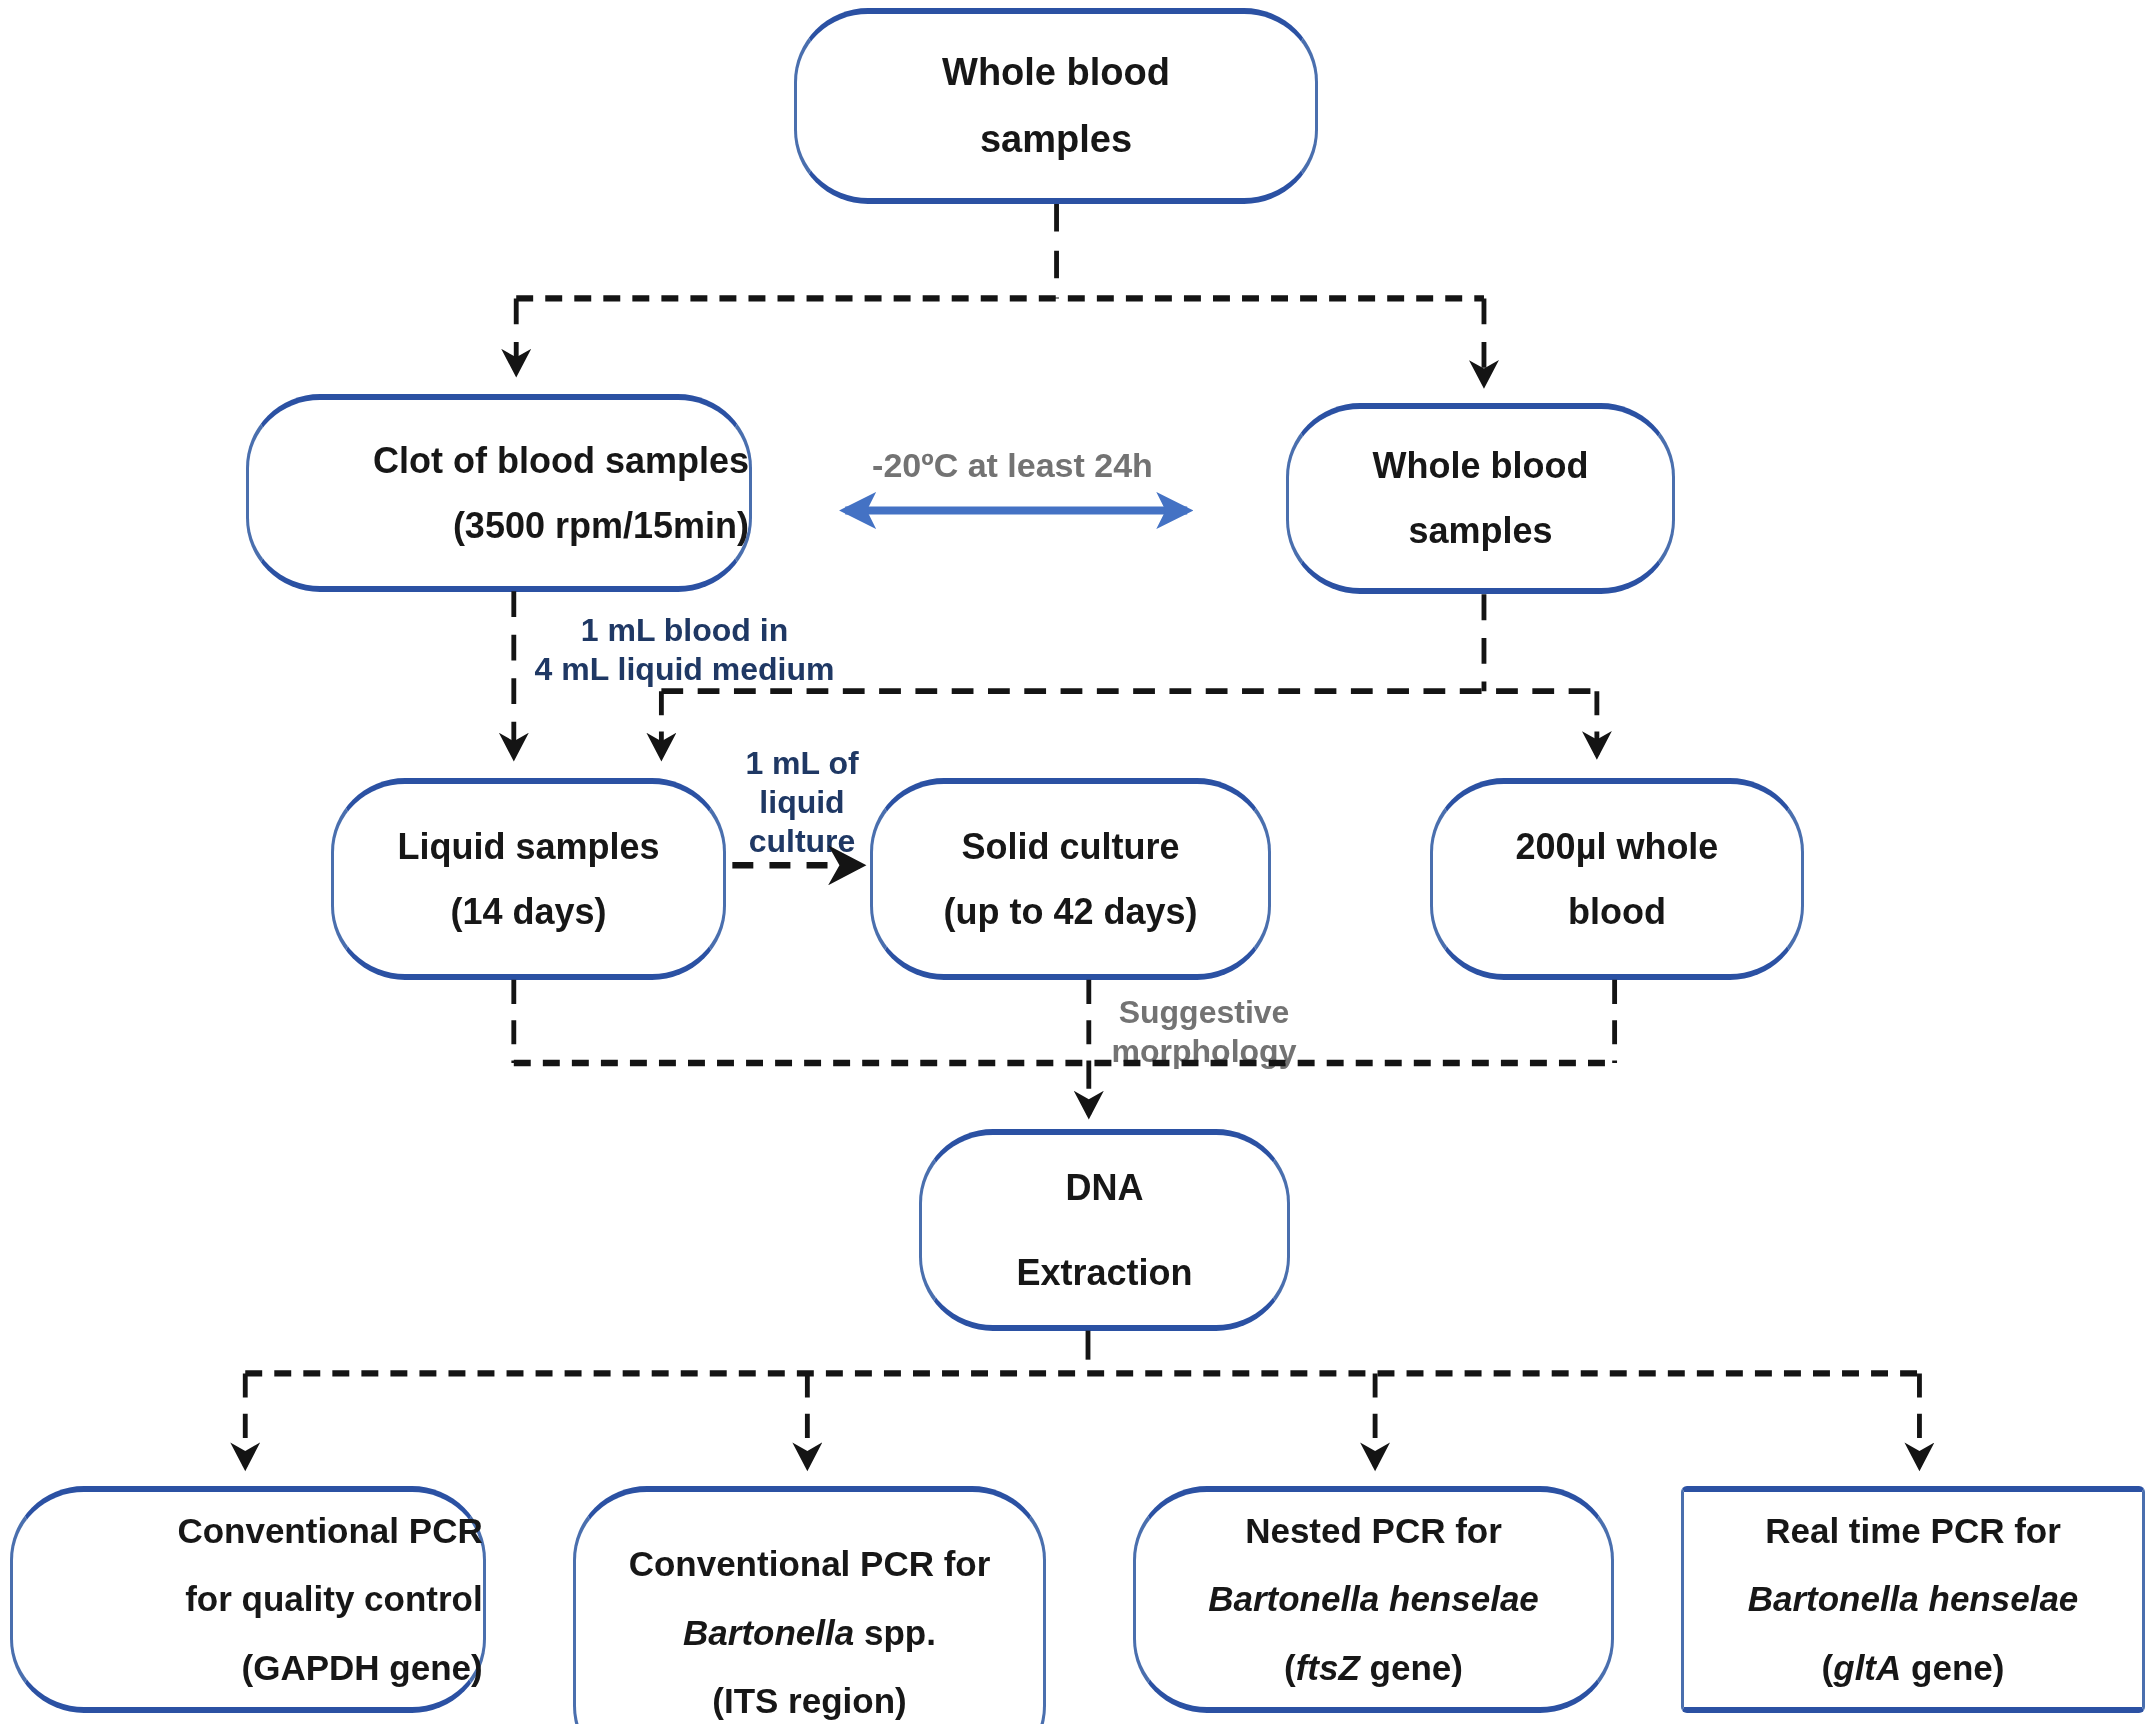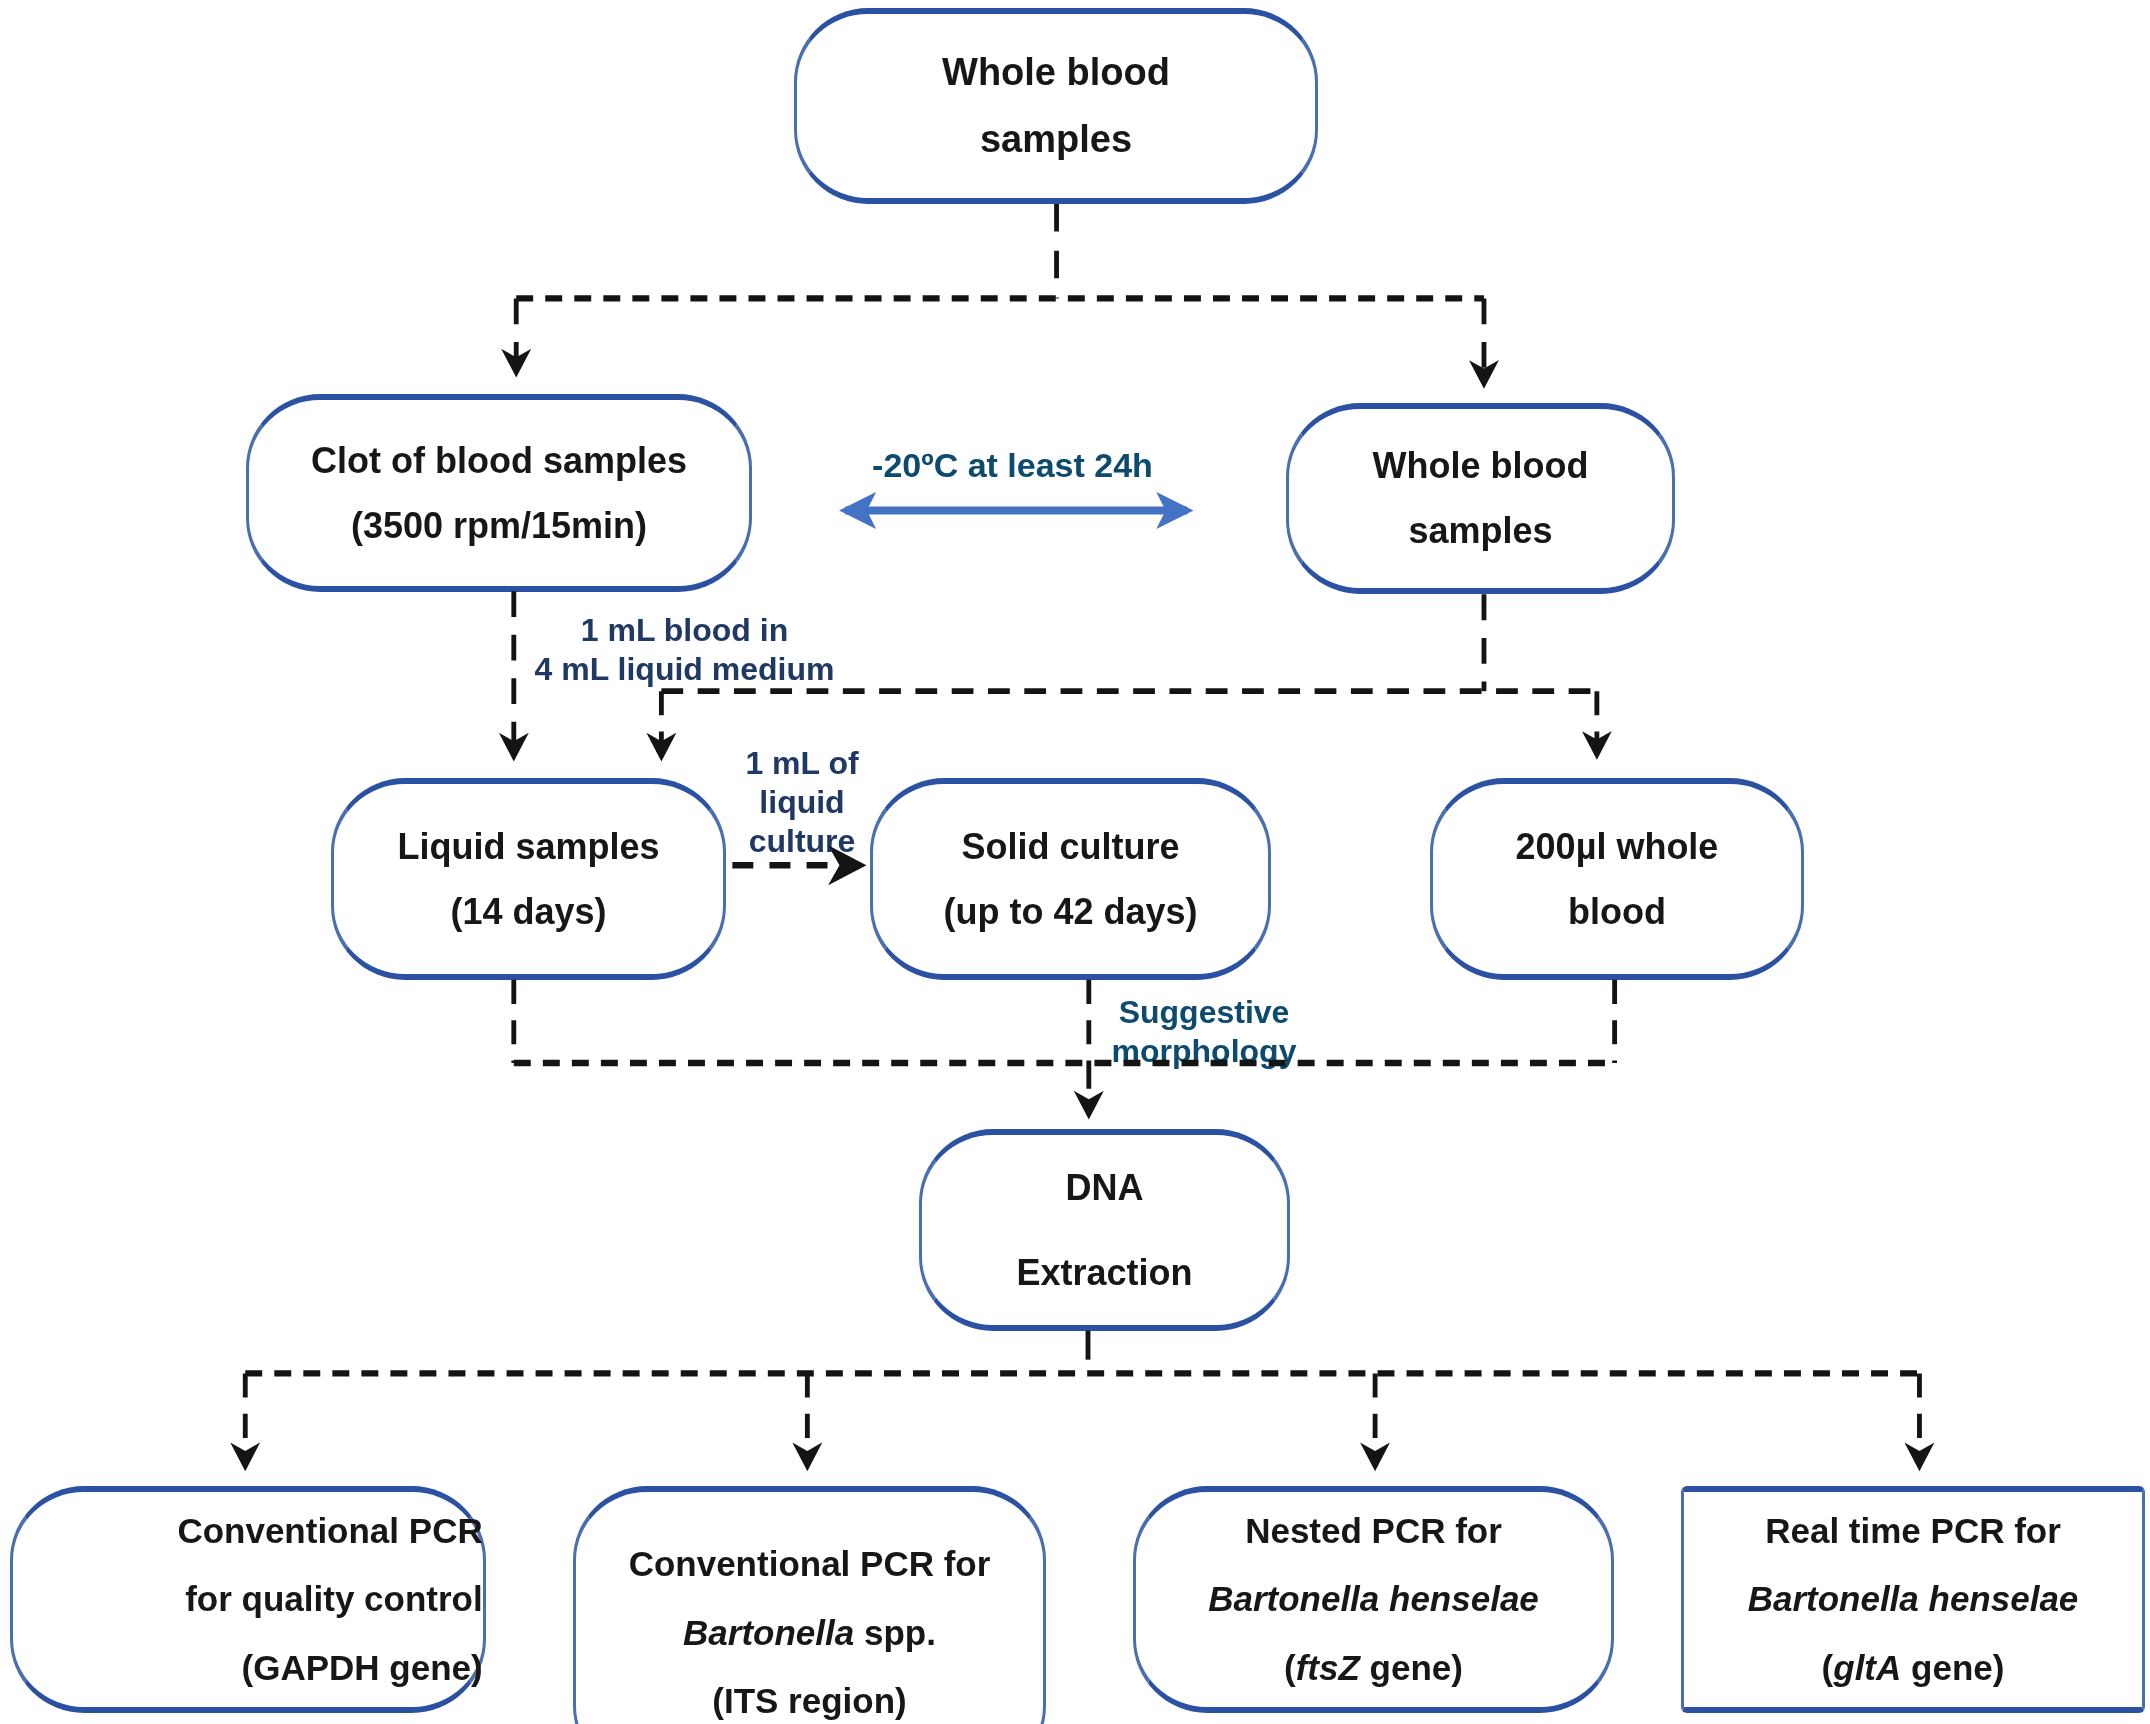--- a/index.html
+++ b/index.html
@@ -33,21 +33,21 @@
   .fs47 { font-size: 38px; } .fs45 { font-size: 36px; } .fs44 { font-size: 35px; }
   .gap34 { row-gap: 27.4px; } .gap40 { row-gap: 32px; } .gap58 { row-gap: 47px; }
   .lbl {
     position: absolute;
     font-weight: bold;
     text-align: center;
     z-index: 3;
     line-height: 1.22;
   }
   .lbl .lline { display: block; white-space: nowrap; }
-  .lbl-black { color: #0c4a6e; font-size: 34px; }
+  .lbl-black { color: #737373; font-size: 34px; }
   .lbl-navy  { color: #1f3864; font-size: 32px; }
   .itl { font-style: italic; }
   svg.connectors {
     position: absolute;
     left: 0; top: 0;
     z-index: 4;
     pointer-events: none;
   }
 </style>
 </head>
@@ -97,21 +97,21 @@
     <path d="M1001,1703 V1818" stroke="#141414" stroke-width="6" fill="none" stroke-dasharray="30 20" marker-end="url(#ah)"></path>
     <path d="M1705,1703 V1818" stroke="#141414" stroke-width="6" fill="none" stroke-dasharray="30 20" marker-end="url(#ah)"></path>
     <path d="M2380,1703 V1818" stroke="#141414" stroke-width="6" fill="none" stroke-dasharray="30 20" marker-end="url(#ah)"></path>
   </svg>
 
   <div class="node fs47 gap34" style="left:794px; top:8px; width:524px; height:196px;">
     <div class="nline">Whole blood</div>
     <div class="nline">samples</div>
   </div>
 
-  <div class="node fs45 gap34" style="left:246px; top:394px; width:506px; height:198px;">
+  <div class="node fs45 gap34" style="left:246px; top:394px; width:506px; height:198px;align-items:flex-end;">
     <div class="nline">Clot of blood samples</div>
     <div class="nline">(3500 rpm/15min)</div>
   </div>
 
   <div class="node fs45 gap34" style="left:1286px; top:403px; width:389px; height:191px;">
     <div class="nline">Whole blood</div>
     <div class="nline">samples</div>
   </div>
 
   <div class="node fs45 gap34" style="left:331px; top:778px; width:395px; height:202px;">

